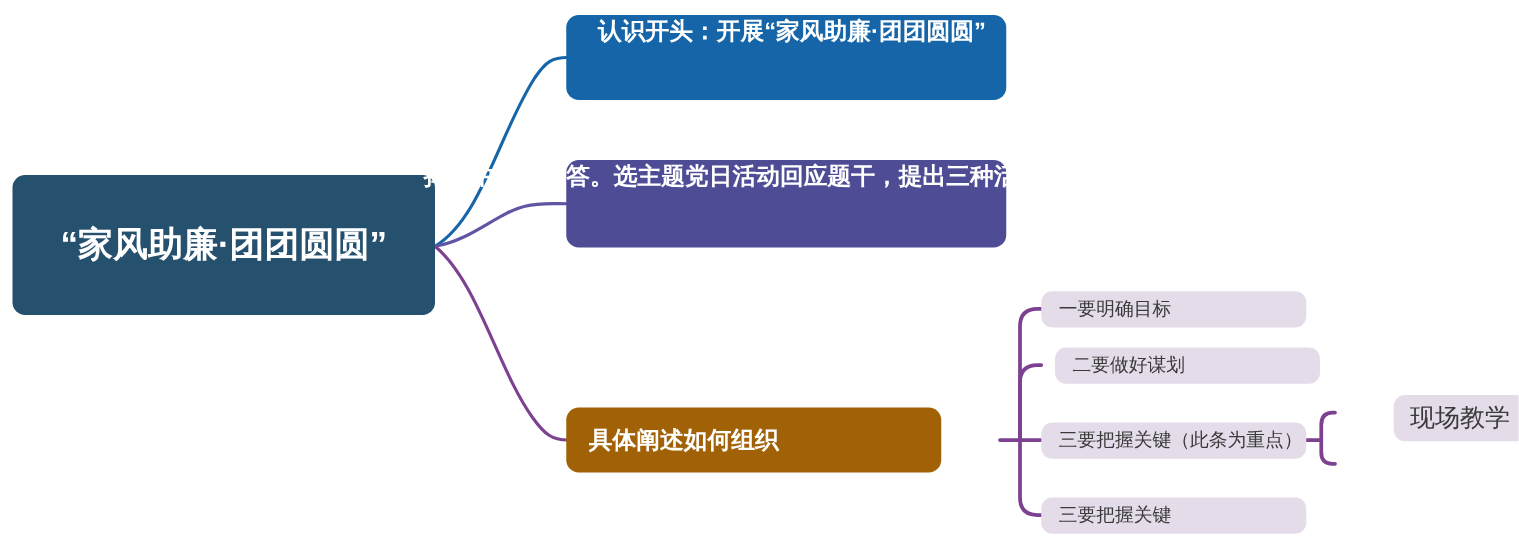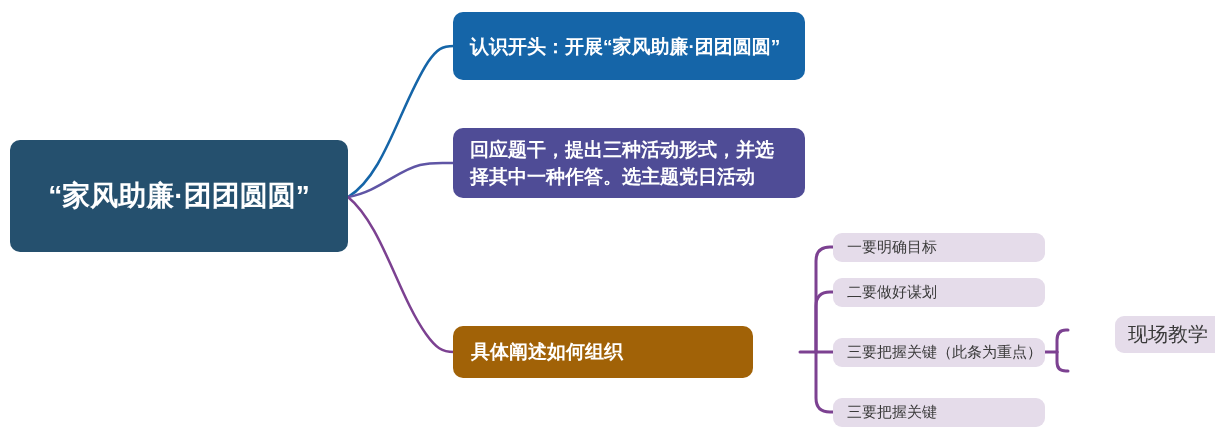--- a/index.html
+++ b/index.html
@@ -33,21 +33,21 @@
     justify-content: center;
     align-items: center;
     text-align: center;
     font-size: 28px;
     line-height: 42px;
   }
   .node-branch {
     left: 453px;
     width: 352px;
     display: flex;
-    flex-direction: column;
+    flex-direction: row;
     justify-content: center;
     padding: 0 8px 0 17px;
     font-size: 19px;
     line-height: 27px;
   }
   .node-branch-1 { top: 12px;  height: 68px; background: #1565A8; }
   .node-branch-2 { top: 128px; height: 70px; background: #4F4C96; }
   .node-branch-3 {
     left: 453px; top: 326px;
     width: 300px; height: 52px;
@@ -63,21 +63,21 @@
     background: #E5DCEA;
     border-radius: 9px;
     color: #3A3A3A;
     font-weight: normal;
     font-size: 15px;
     display: flex;
     align-items: center;
     padding: 0 6px 0 14px;
   }
   .node-child-1 { top: 233px; }
-  .node-child-2 { top: 278px; }
+  .node-child-2 { top: 278px; margin-left: 11px; }
   .node-child-3 { top: 338px; text-align: right; }
   .node-child-4 { top: 398px; }
   .node-grandchild {
     left: 1068px;
     width: 145px; height: 37px;
     background: #E5DCEA;
     border-radius: 9px;
     color: #3A3A3A;
     font-weight: normal;
     font-size: 20px;
@@ -115,22 +115,22 @@
 
   <div class="node node-root">
     <span class="line">“家风助廉·团团圆圆”</span>
   </div>
 
   <div class="node node-branch node-branch-1">
     <span class="line">认识开头：开展“家风助廉·团团圆圆”</span>
   </div>
 
   <div class="node node-branch node-branch-2">
+    <span class="line">择其中一种作答。选主题党日活动</span>
     <span class="line">回应题干，提出三种活动形式，并选</span>
-    <span class="line">择其中一种作答。选主题党日活动</span>
   </div>
 
   <div class="node node-branch-3">
     <span class="line">具体阐述如何组织</span>
   </div>
 
   <div class="node node-child node-child-1">
     <span class="line">一要明确目标</span>
   </div>
   <div class="node node-child node-child-2">

